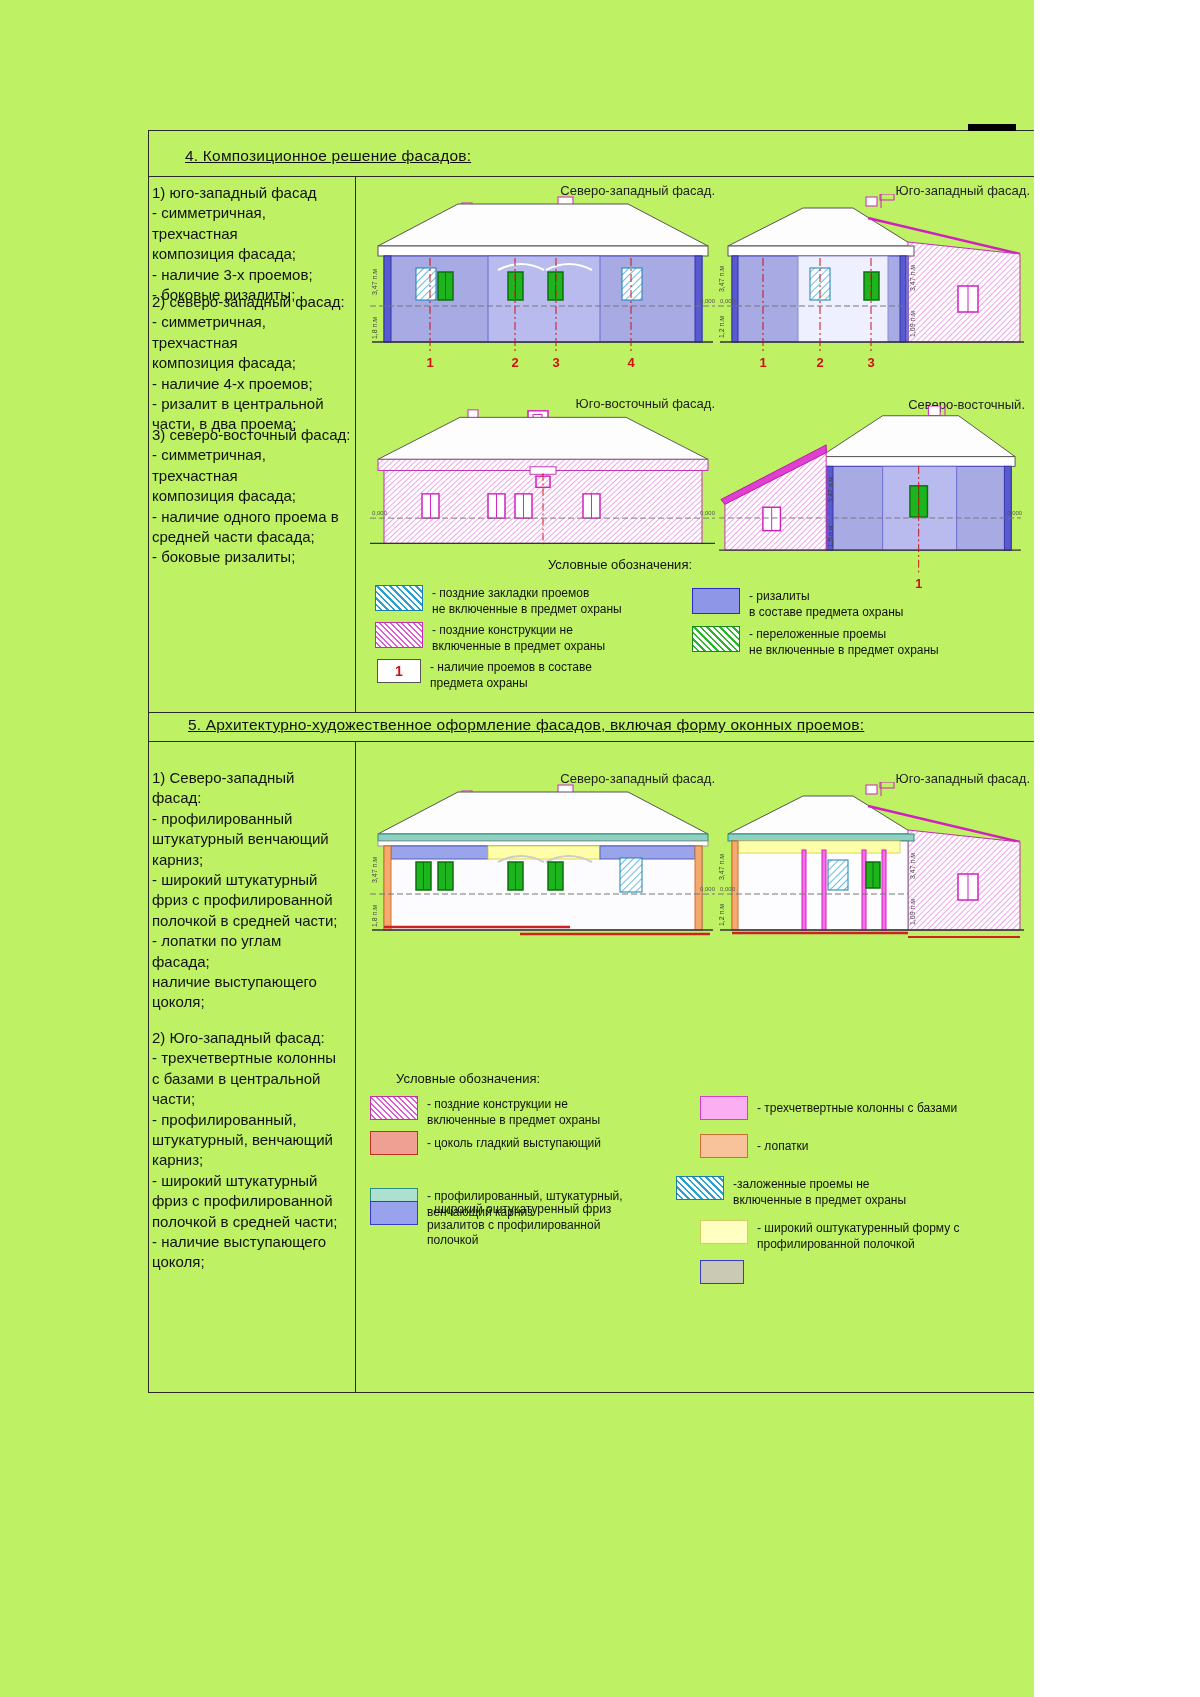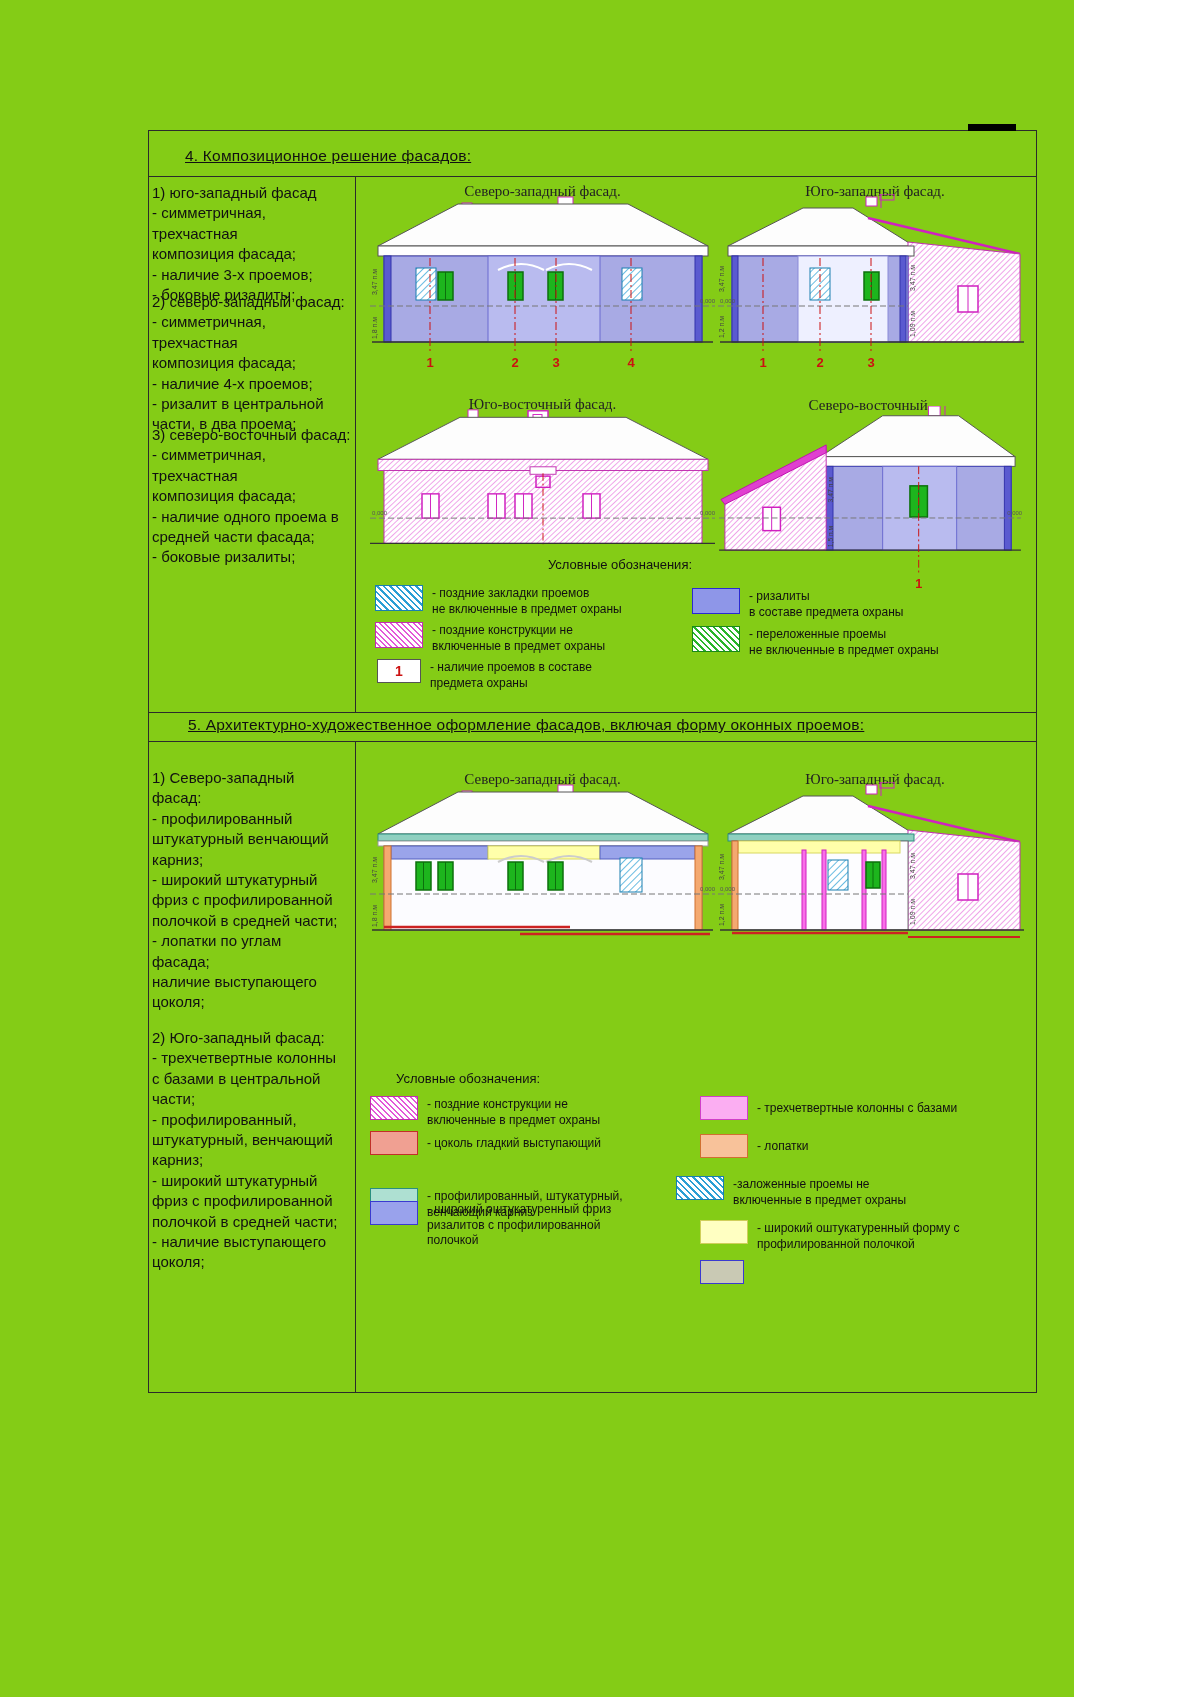--- a/index.html
+++ b/index.html
@@ -1,24 +1,24 @@
 <!DOCTYPE html>
 <html><head>
 <meta charset="utf-8">
 <style>
   html,body{margin:0;padding:0;background:#fff;}
-  .page{position:relative;width:1034px;height:1697px;background:#84cc16;overflow:hidden;
-        font-family:"Liberation Sans",sans-serif;color:#111;padding-left:40px;}
+  .page{position:relative;width:1034px;height:1697px;background:#bef264;overflow:hidden;
+        font-family:"Liberation Sans",sans-serif;color:#111;}
   .hline{position:absolute;height:1px;background:#2b2b2b;}
   .vline{position:absolute;width:1px;background:#2b2b2b;}
   .artifact{position:absolute;background:#000;}
   .sec-title{position:absolute;font-size:15.5px;color:#111;text-decoration:underline;letter-spacing:.2px;}
   .note{position:absolute;font-size:15px;line-height:1.36;white-space:pre-line;width:200px;color:#111;}
   .footnote{position:absolute;font-size:11.5px;line-height:1.3;white-space:pre-line;width:205px;color:#111;}
-  .dwg-title{position:absolute;font-size:15px;color:#222;text-align:center;font-family:Liberation Serif, serif;}
+  .dwg-title{position:absolute;font-size:13px;color:#222;text-align:right;}
   .legend-title{position:absolute;font-size:13px;color:#111;}
   .legend-row{position:absolute;display:flex;align-items:flex-start;gap:9px;}
   .legend-text{font-size:12px;line-height:1.3;white-space:pre-line;color:#111;max-width:250px;padding-top:1px;}
   .swatch{width:48px;height:26px;flex:0 0 auto;box-sizing:border-box;}
   .swatch.small{width:44px;height:24px;}
   .sw-hatch-blue{background:repeating-linear-gradient(45deg,#fff 0 3px,#2a9fd4 3px 4.6px);border:1.5px solid #1a7fb0;}
   .sw-hatch-pink{background:repeating-linear-gradient(45deg,#fff 0 2.6px,#e358d8 2.6px 4px);border:1.5px solid #c030b0;}
   .sw-hatch-green{background:repeating-linear-gradient(45deg,#fff 0 3px,#2ab52a 3px 4.6px);border:1.5px solid #1a8a1a;}
   .sw-number{background:#fff;border:1.5px solid #555;color:#cc1111;font-weight:bold;font-size:14px;
              display:flex;align-items:center;justify-content:center;}

